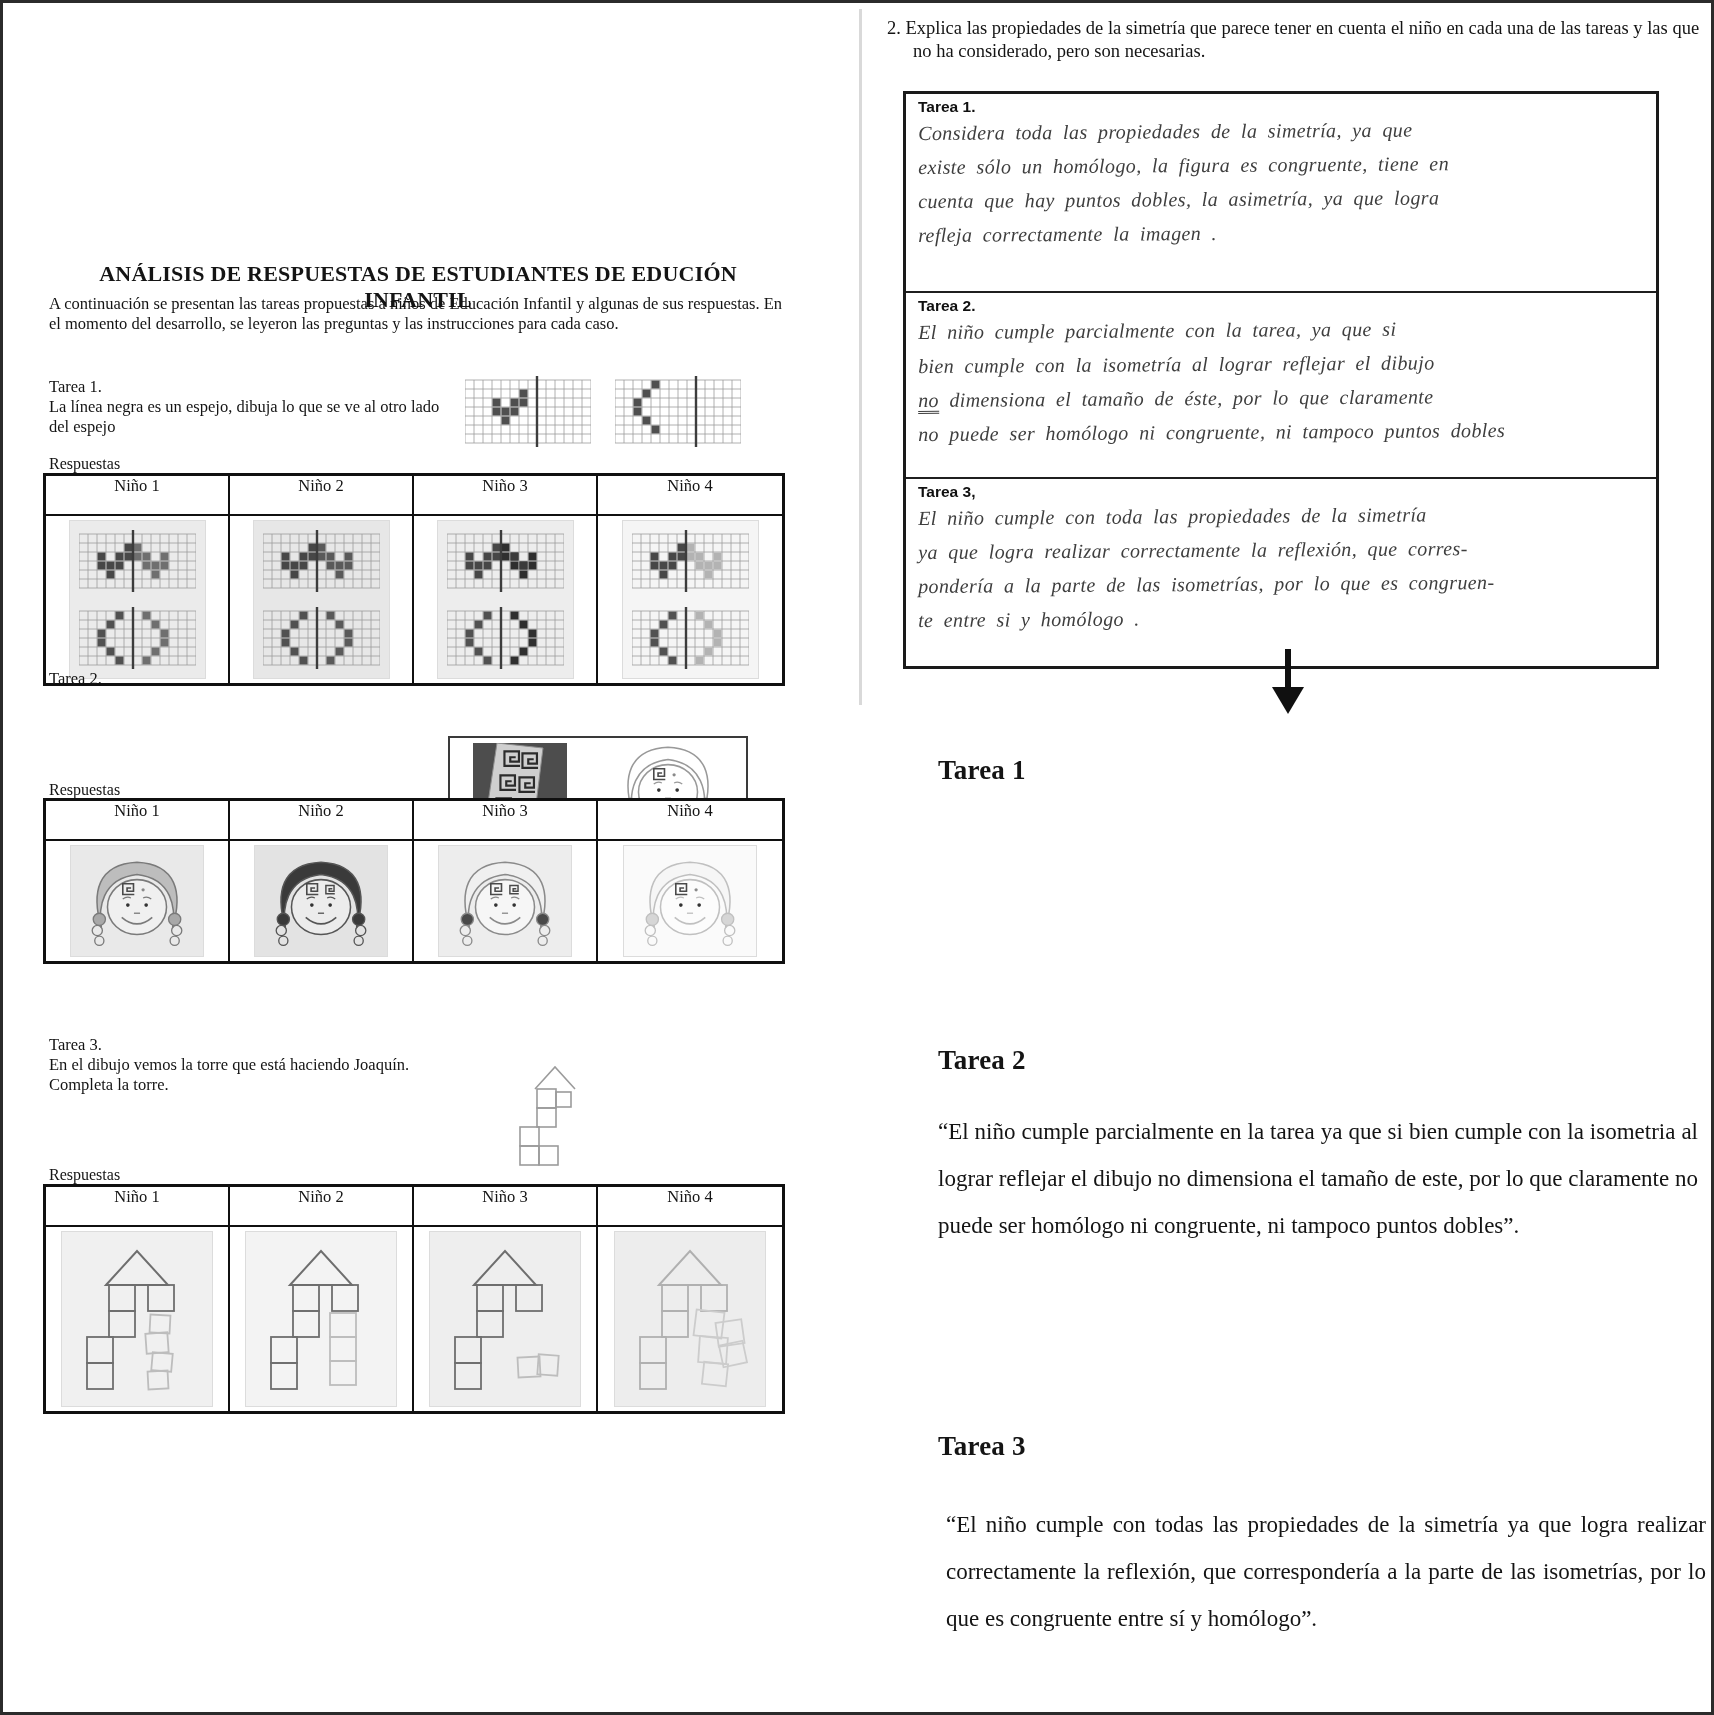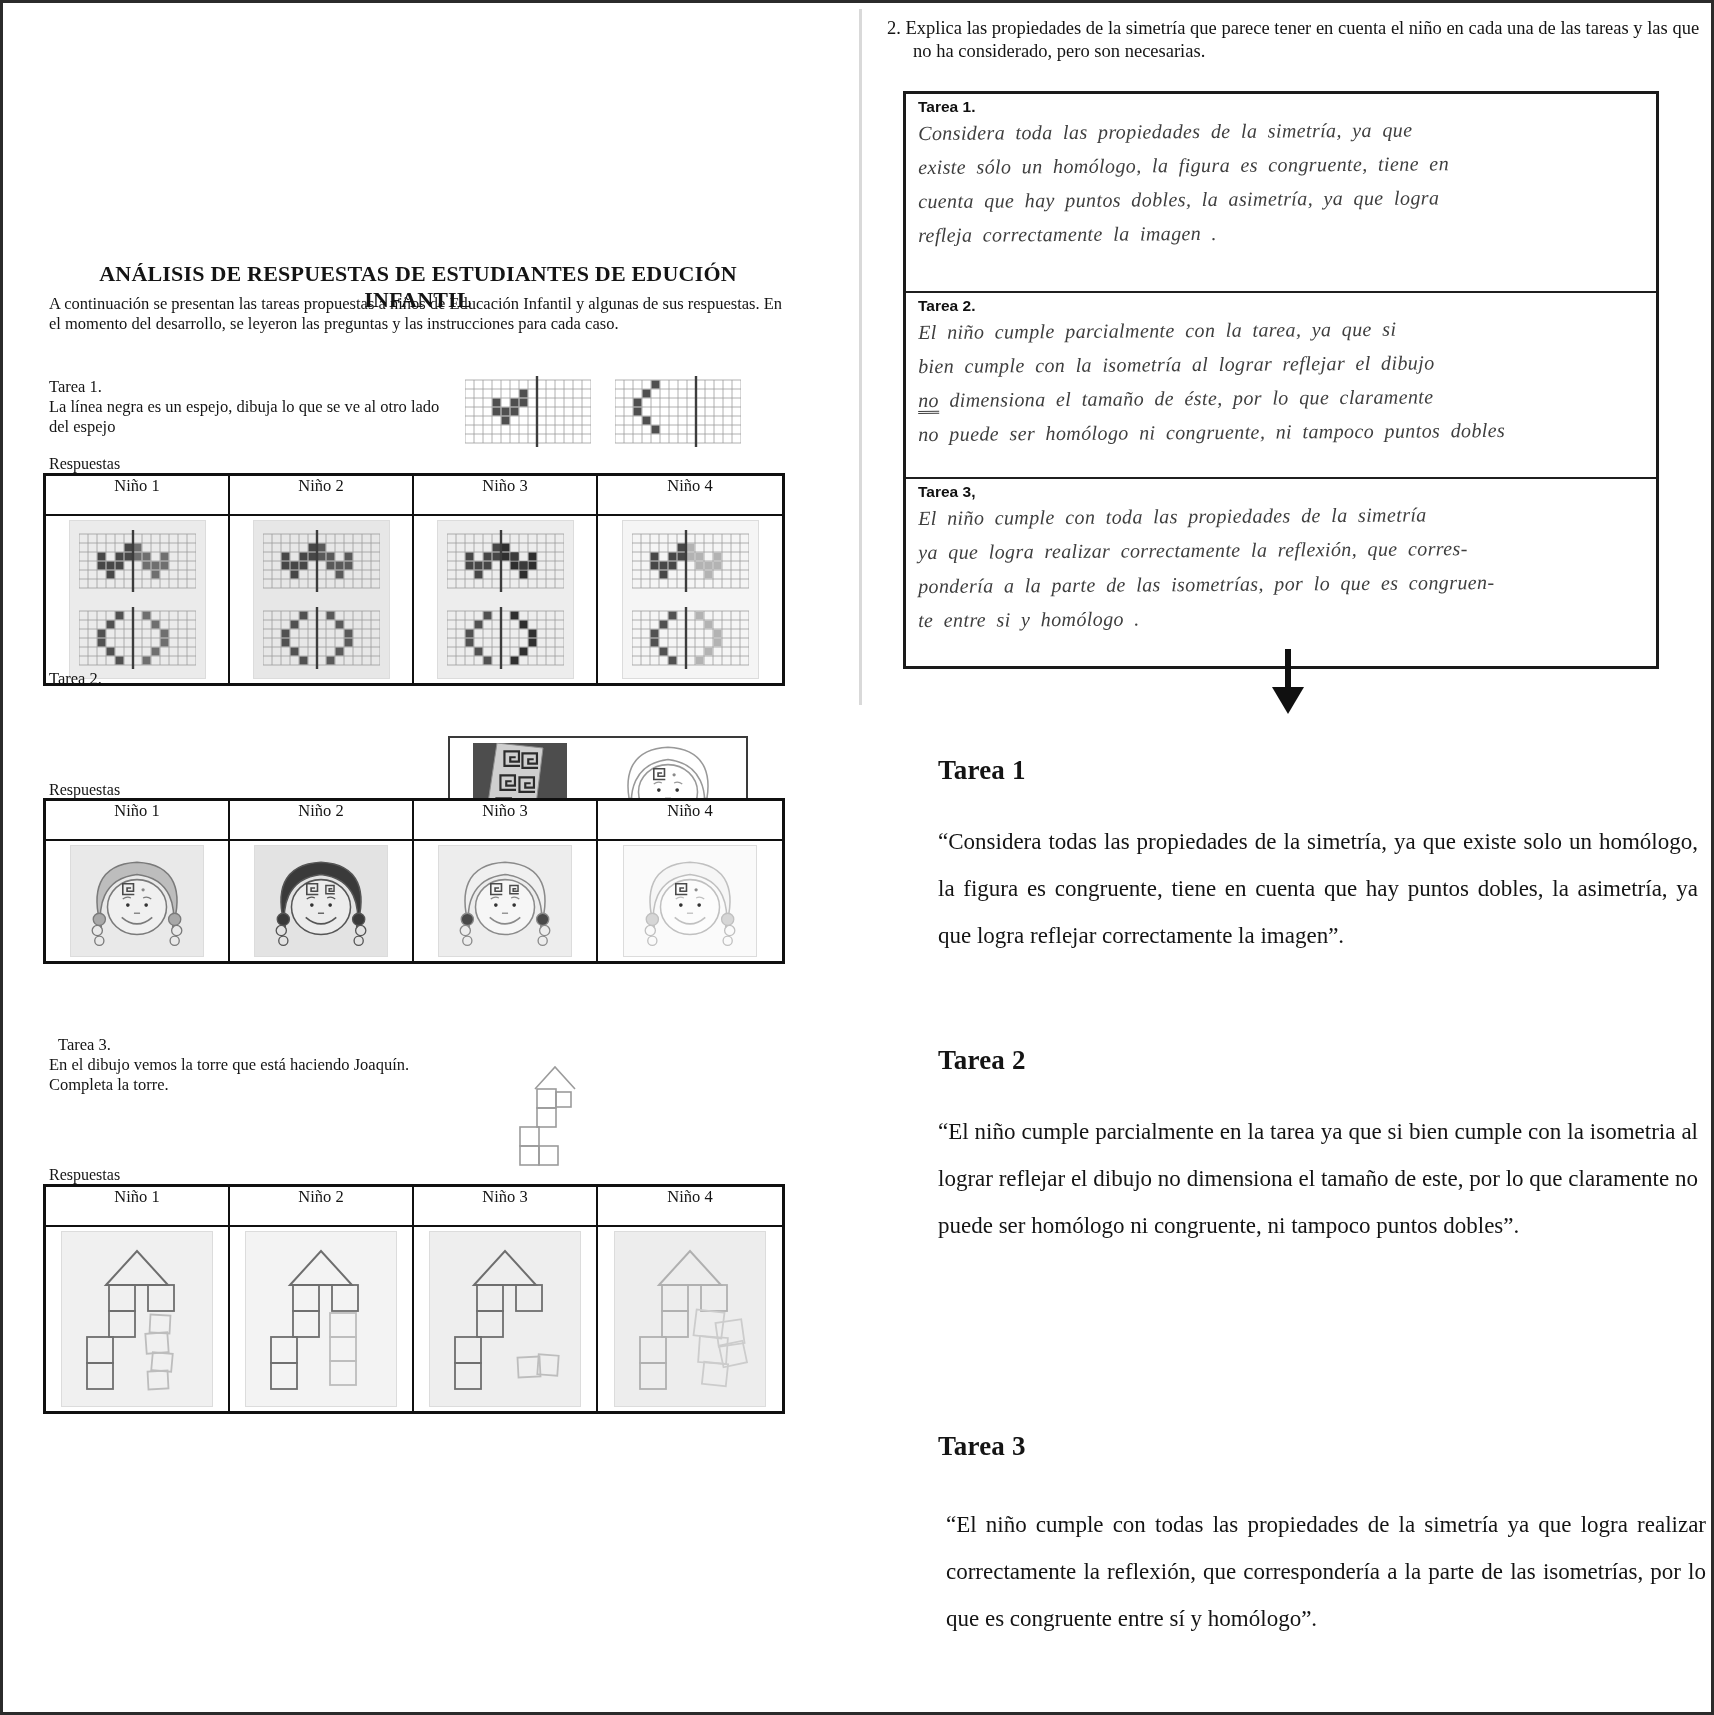--- a/index.html
+++ b/index.html
@@ -570,21 +570,21 @@
             <circle cx="64" cy="52" r="1.8" fill="#333"></circle>
             <path d="M52,60 h6" stroke="#c0c0c0" stroke-width="1.3"></path>
             <path d="M40,64 Q55,77 70,64" fill="none" stroke="#c0c0c0" stroke-width="1.6"></path>
             <path d="M11,11 H1 V1 H11 V8 H5 V5 H8" fill="none" stroke="#4a4a4a" stroke-width="1.5" stroke-linecap="square" transform="translate(40,30) scale(1.05)"></path>
             <circle cx="61" cy="37" r="1.6" fill="#8a8a8a"></circle>
           </svg>
         </div>
       </div>
   </div>
 
-  <div class="abs task-label" style="left:46px;top:1032px;margin-left:9px;">Tarea 3.</div>
+  <div class="abs task-label" style="left:46px;top:1032px;">Tarea 3.</div>
   <div class="abs body-text" style="left:46px;top:1052px;width:420px;">En el dibujo vemos la torre que está haciendo Joaquín. Completa la torre.</div>
   <div class="abs" style="left:508px;top:1058px;">
       <svg xmlns="http://www.w3.org/2000/svg" width="82" height="108" viewBox="0 0 82 108">
         <path d="M24,28 L44,6 L64,28" fill="none" stroke="#9b9b9b" stroke-width="1.6"></path>
         <rect x="26" y="28" width="19" height="19" fill="none" stroke="#9b9b9b" stroke-width="1.6"></rect>
         <rect x="45" y="31" width="15" height="15" fill="none" stroke="#9b9b9b" stroke-width="1.6"></rect>
         <rect x="26" y="47" width="19" height="19" fill="none" stroke="#9b9b9b" stroke-width="1.6"></rect>
         <rect x="9" y="66" width="19" height="19" fill="none" stroke="#9b9b9b" stroke-width="1.6"></rect>
         <rect x="9" y="85" width="19" height="19" fill="none" stroke="#9b9b9b" stroke-width="1.6"></rect>
         <rect x="28" y="85" width="19" height="19" fill="none" stroke="#9b9b9b" stroke-width="1.6"></rect>
@@ -688,21 +688,20 @@
       <div class="hw">te entre si y homólogo .</div>
     </div>
   </div>
 
   <div class="abs arrow" style="left:1268px;top:646px;width:34px;">
     <div class="arrow-stem"></div>
     <div class="arrow-head"></div>
   </div>
 
   <div class="abs tr-head" style="left:935px;top:752px;">Tarea 1</div>
-  <p class="abs tr-p" style="left:935px;top:815px;width:760px;margin:0;">“Considera todas las propiedades de la simetría, ya que existe solo un homólogo, la figura es congruente, tiene en cuenta que hay puntos dobles, la asimetría, ya que logra reflejar correctamente la imagen”.</p>
 
   <div class="abs tr-head" style="left:935px;top:1042px;">Tarea 2</div>
   <p class="abs tr-p" style="left:935px;top:1105px;width:760px;margin:0;">“El niño cumple parcialmente en la tarea ya que si bien cumple con la isometria al lograr reflejar el dibujo no dimensiona el tamaño de este, por lo que claramente no puede ser homólogo ni congruente, ni tampoco puntos dobles”.</p>
 
   <div class="abs tr-head" style="left:935px;top:1428px;">Tarea 3</div>
   <p class="abs tr-p" style="left:935px;top:1490px;width:760px;margin:8px;">“El niño cumple con todas las propiedades de la simetría ya que logra realizar correctamente la reflexión, que correspondería a la parte de las isometrías, por lo que es congruente entre sí y homólogo”.</p>
 
 </div>
 
 </body></html>

